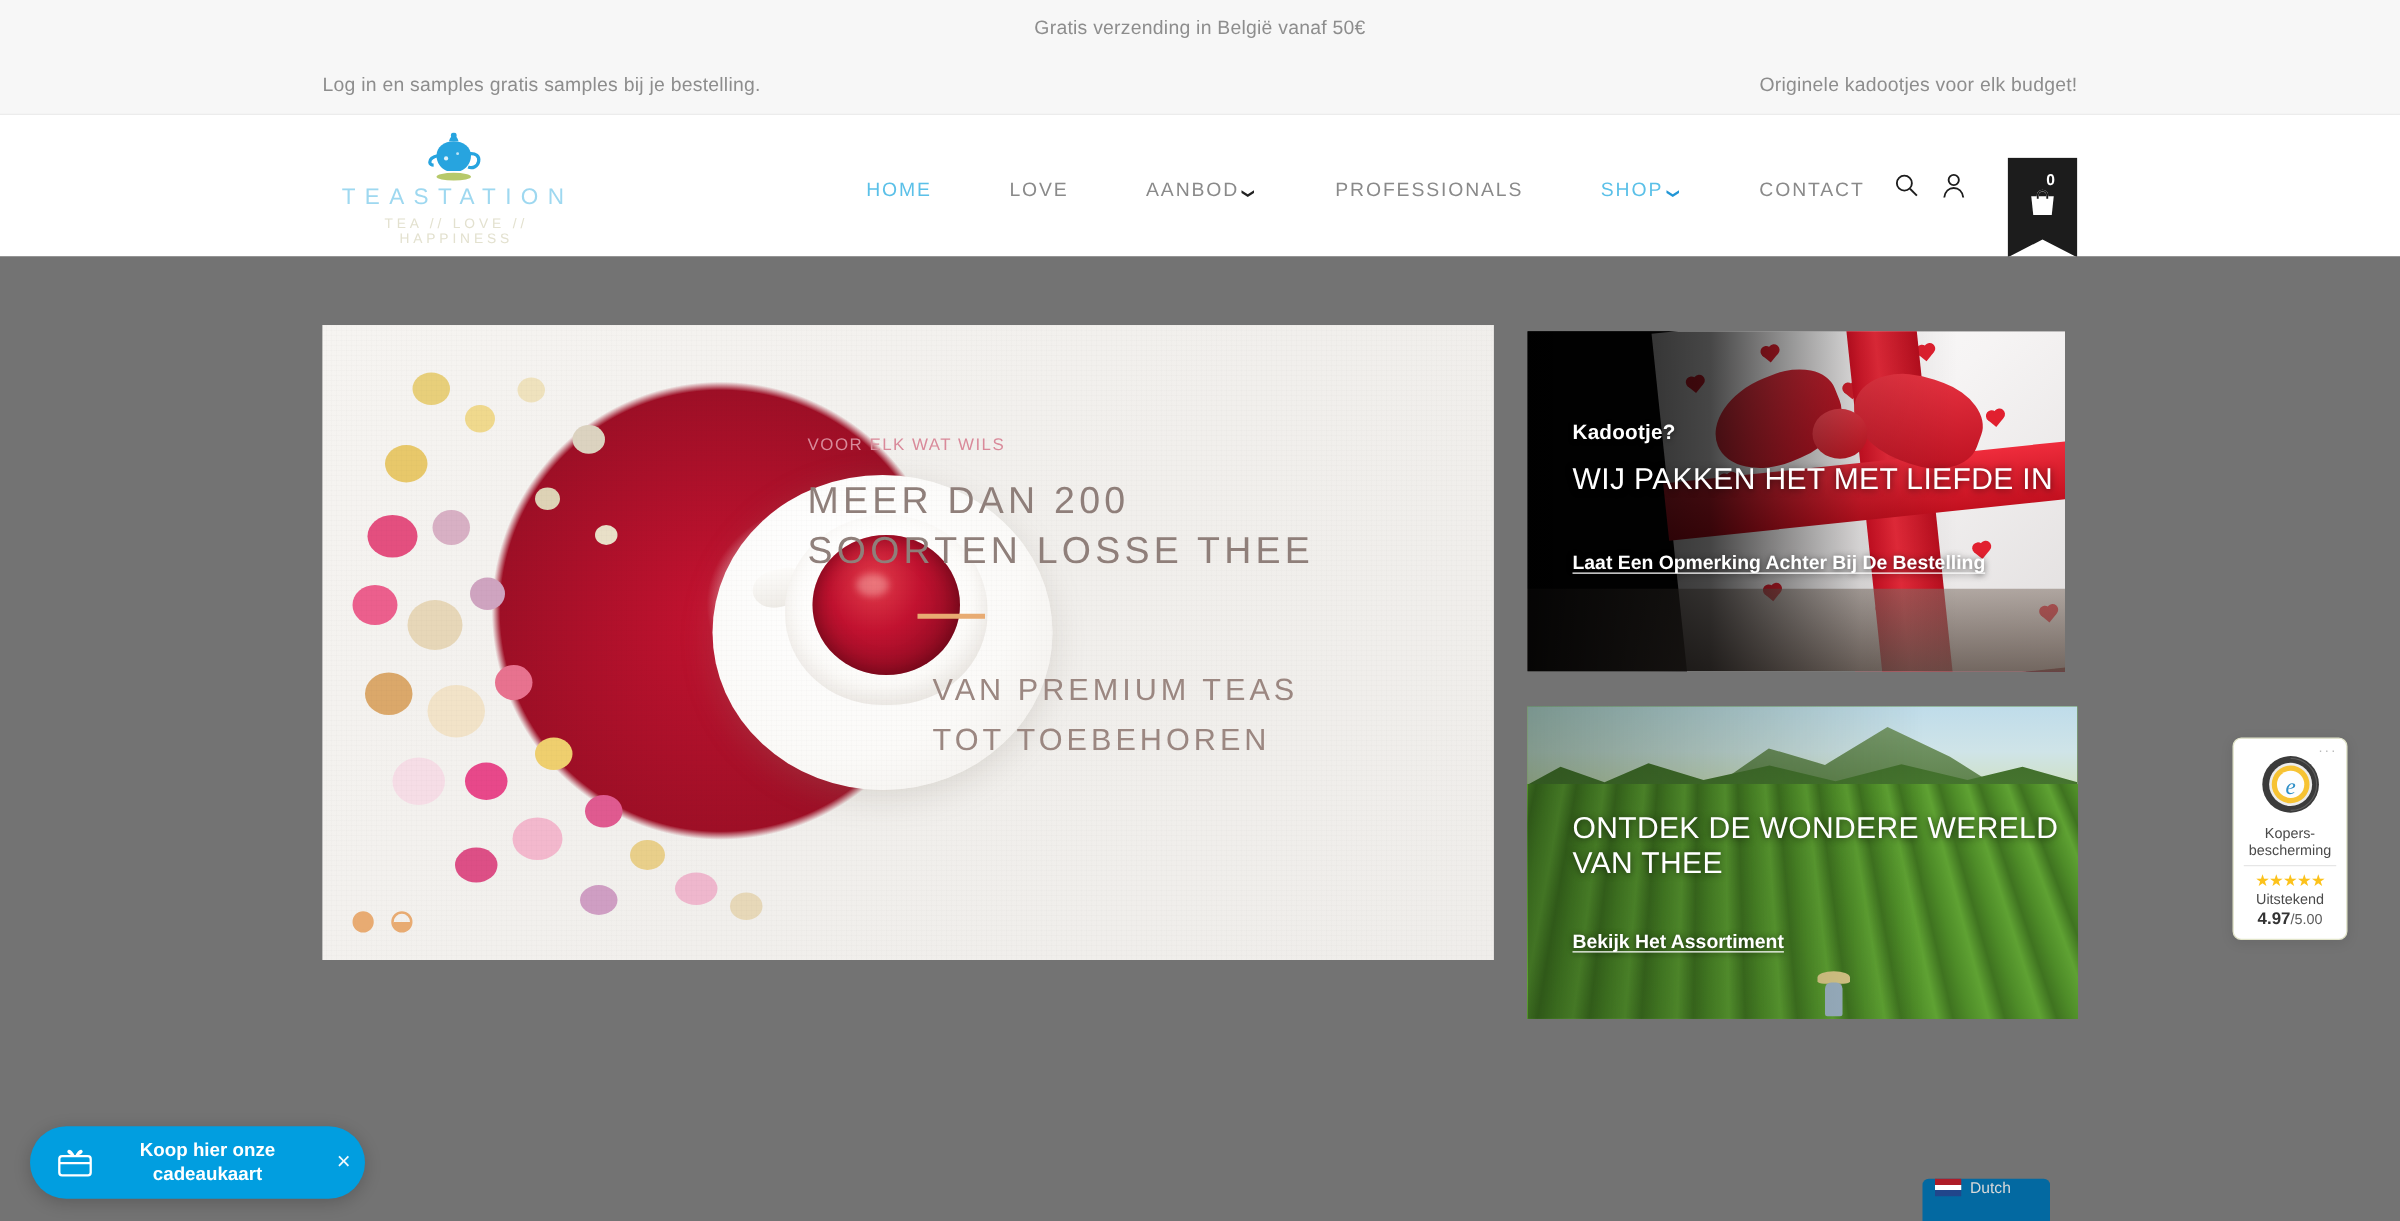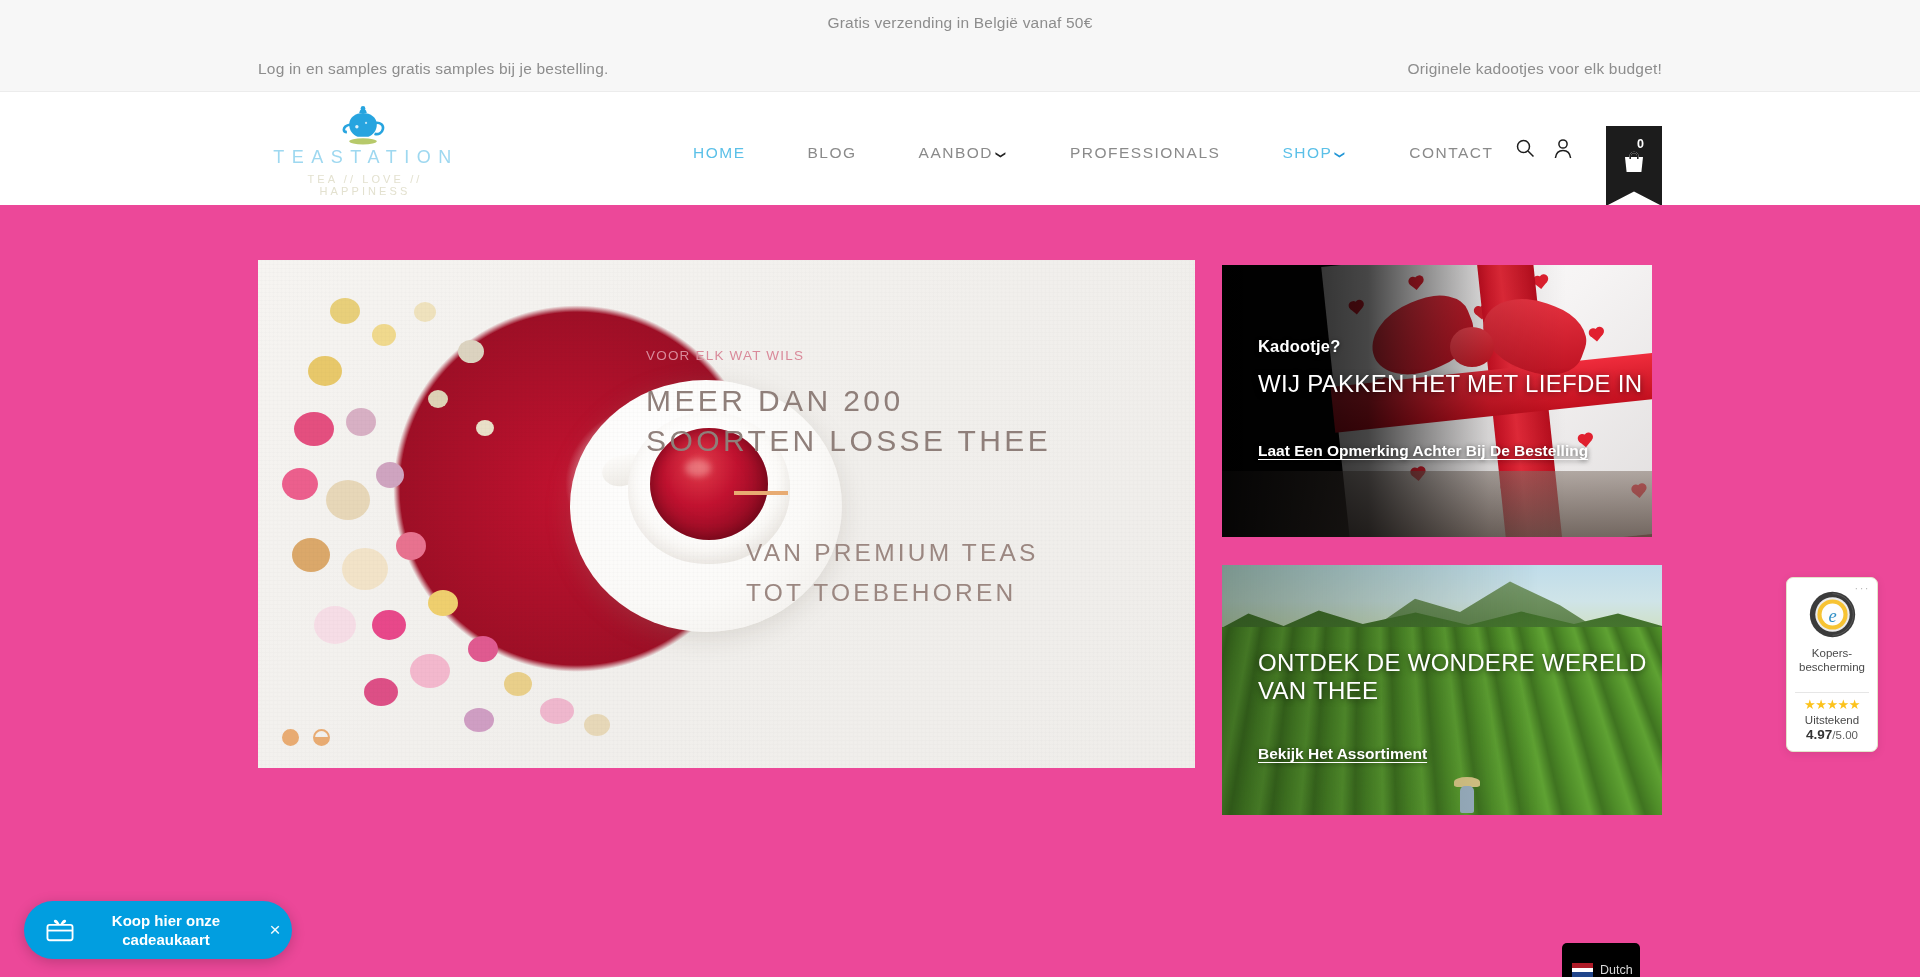--- a/index.html
+++ b/index.html
@@ -101,21 +101,21 @@
   }
   .cart-ribbon .bagicon { margin-top: 10px; }
   .cart-count {
     position: absolute; top: 11px; left: 31px;
     font-size: 12.5px; color: #fff; font-weight: 600;
   }
 
   
   .main {
     position: absolute; top: 205px; left: 0;
-    width: 1920px; height: 772px; background: #ec4899;
+    width: 1920px; height: 772px; background: #737373;
   }
 
   
   .hero {
     position: absolute; left: 258px; top: 55px;
     width: 937px; height: 508px;
     overflow: hidden;
     background: #f2f0ee;
   }
   .hero-bg {
@@ -352,35 +352,35 @@
     background: #fff; border: 1px solid #e2e5ca; border-radius: 7px;
     box-shadow: 0 2px 10px rgba(0,0,0,.09);
     padding: 8px 6px 9px 6px; text-align: center; z-index: 40;
   }
   .ts-dots {
     position: absolute; right: 7px; top: 4px;
     color: #b9b9b9; font-size: 11px; letter-spacing: 1.5px; cursor: pointer;
   }
   .ts-seal { width: 47px; height: 47px; margin: 5px auto 4px auto; }
   .ts-label {
-    font-size: 11.5px; color: #4a4a4a; line-height: 1.22; margin-bottom: 18px;
+    font-size: 11.5px; color: #4a4a4a; line-height: 1.22; margin-bottom: 4px;
   }
   .ts-sep { height: 1px; background: #e6e6e6; margin: 0 2px 5px 2px; }
   .ts-stars { color: #fcc21b; font-size: 13px; letter-spacing: -.5px; line-height: 1; }
   .ts-verdict { font-size: 11.5px; color: #4a4a4a; margin-top: 3px; }
   .ts-score { font-size: 12.5px; color: #333; margin-top: 1px; }
   .ts-score b { font-weight: 700; font-size: 13.5px; }
   .ts-score span { color: #5c5c5c; font-size: 11.5px; }
 
   
   .lang-switch {
     position: absolute; right: 280px; bottom: 0;
-    width: 78px; height: 34px;
-    background: #000000; border-radius: 5px 5px 0 0;
-    display: flex; align-items: flex-end; gap: 7px;
+    width: 102px; height: 34px;
+    background: #0369a1; border-radius: 5px 5px 0 0;
+    display: flex; align-items: flex-start; gap: 7px;
     padding-left: 10px; cursor: pointer; z-index: 40;
   }
   .flag-nl {
     width: 21px; height: 14px; flex: none;
     background: linear-gradient(180deg,#ae1c28 0 33.33%, #ffffff 33.33% 66.66%, #21468b 66.66% 100%);
   }
   .lang-label { color: #d9d9d9; font-size: 12.5px; }
 </style>
 </head>
 <body>
@@ -410,21 +410,21 @@
     </svg>
     <div class="logo-title">TEASTATION</div>
     <div class="logo-sub">TEA // LOVE // HAPPINESS</div>
   </a>
 
   <nav class="nav">
     <a class="nav-item active" href="#">
       <span>HOME</span>
     </a>
     <a class="nav-item" href="#">
-      <span>BLOG</span>
+      <span>LOVE</span>
     </a>
     <a class="nav-item" href="#">
       <span>AANBOD</span>
       <span class="caret" style="transform: rotate(-90deg) translateX(-1px);">❮</span>
     </a>
     <a class="nav-item" href="#">
       <span>PROFESSIONALS</span>
     </a>
     <a class="nav-item accent" href="#">
       <span>SHOP</span>

